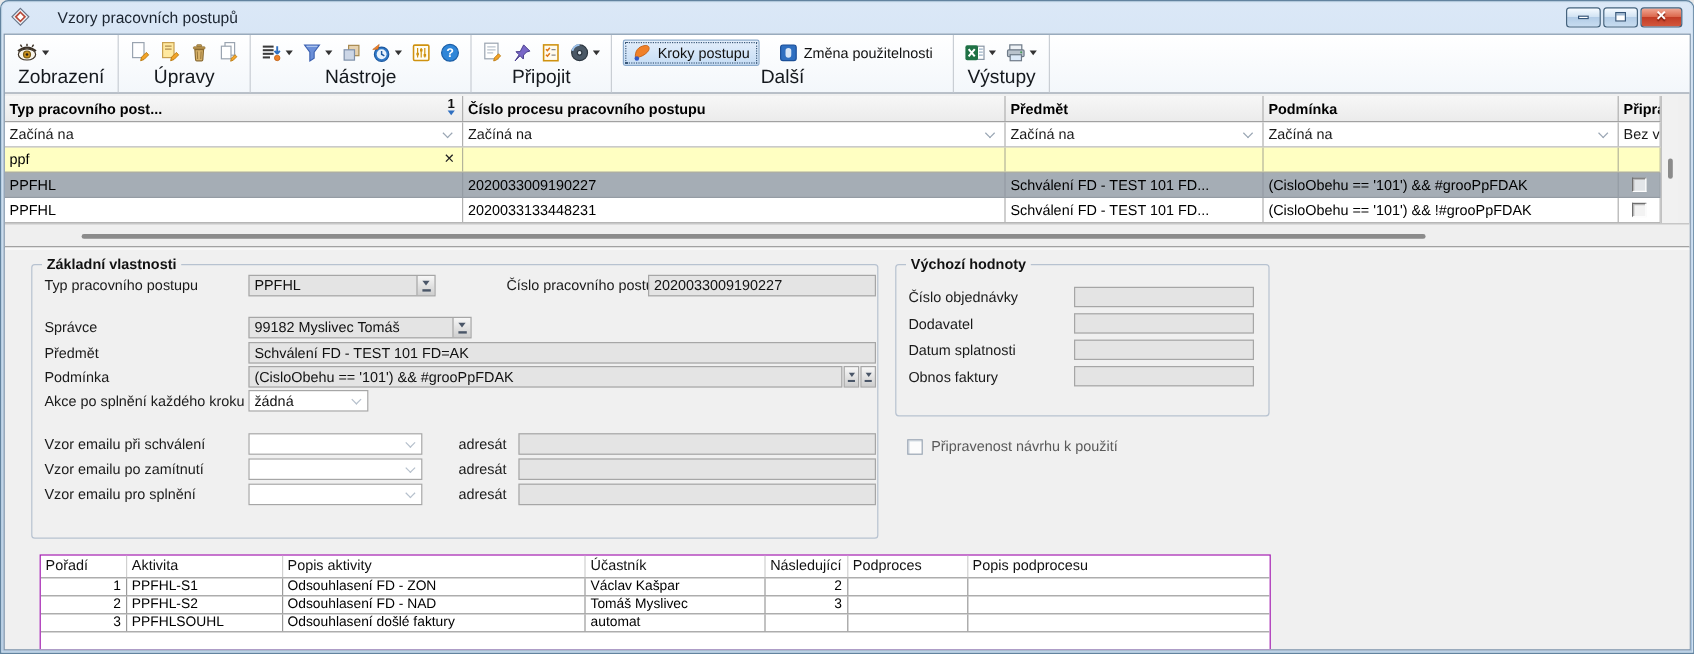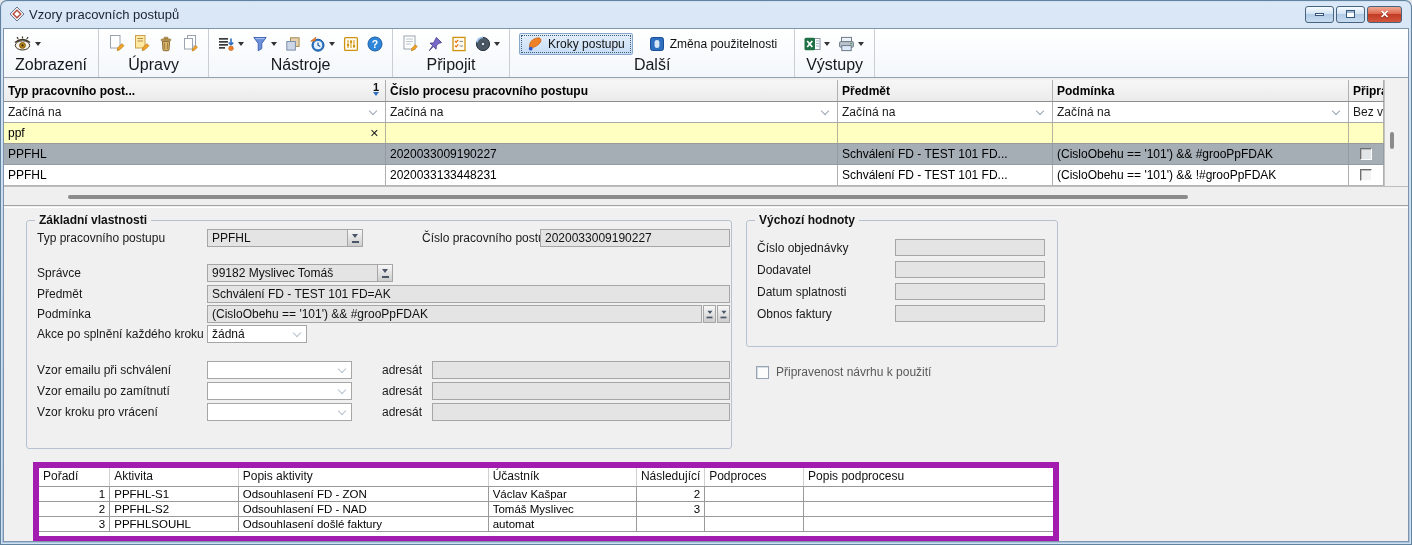--- a/index.html
+++ b/index.html
@@ -3,21 +3,21 @@
 <meta charset="utf-8">
 <style>
   * { box-sizing: border-box; margin: 0; padding: 0; }
   html,body { width:1412px; height:545px; }
   body { font-family:"Liberation Sans", sans-serif; background:#e8e8e8; position:relative; overflow:hidden; }
 
   
   .window { position:absolute; inset:0; border-radius:7px 7px 0 0;
     background:linear-gradient(#dbe8f7,#b9d0e8 60%,#a9c4e0);
     box-shadow: inset 0 0 0 1px #62839f, inset 0 0 0 2px #cfe0f0; }
-  .titlebar { height:28px; display:flex; align-items:center; padding:0 10px 0 9px; gap:4px; }
+  .titlebar { height:28px; display:flex; align-items:center; padding:0 10px 0 9px; gap:23px; }
   .title { font-size:13px; color:#1b2430; }
   .caps { margin-left:auto; display:flex; gap:2px; padding-top:0px; }
   .capbtn { width:29px; height:17px; border:1px solid #46647e; border-radius:3px;
     background:linear-gradient(#f7fbff,#d3e4f4 45%,#b1cbe6 46%,#c7dcf0);
     display:flex; align-items:center; justify-content:center; cursor:pointer; }
   .capbtn.close { width:35px; background:linear-gradient(#f0a894,#dd6a50 45%,#c13a24 46%,#d3573c); }
   .g-min { width:9px; height:3px; background:#fff; border:1px solid #35567a; }
   .g-res { width:9px; height:8px; border:1px solid #35567a; background:#fff;
     box-shadow: inset 0 2px 0 #9fb9d4; }
   .g-close { color:#fff; font-size:11px; font-weight:bold; line-height:1; text-shadow:0 1px 1px #7c1d0e; }
@@ -92,21 +92,21 @@
     transform:rotate(45deg); margin-left:auto; margin-right:6px; margin-bottom:2px; flex:none; }
   .minibtn { position:absolute; width:13px; height:18px; border:1px solid #a6a6a6;
     background:linear-gradient(#f7f7f7,#cecece); display:flex; align-items:center; justify-content:center; cursor:pointer; }
   .readiness { position:absolute; left:752px; top:158px; display:flex; align-items:center; gap:7px;
     font-size:12px; color:#5a5a5a; cursor:pointer; }
   .cb { width:13px; height:13px; background:#fcfcfc; border:1px solid #98a4b2;
     box-shadow: inset 1px 1px 0 #d4dde4; flex:none; }
 
   
   .steps { position:absolute; left:29px; top:255px; width:1026px; height:80px;
-    background:#fff; border:6px solid #a21caf; overflow:hidden; }
+    background:#fff; border:1px solid #a21caf; overflow:hidden; }
   .srow { display:flex; }
   .shead { height:19px; border-bottom:1px solid #9a9a9a; }
   .shead .scell { font-size:12px; color:#111; border-right:1px solid #d0d0d0; }
   .sdata { height:15px; border-bottom:1px solid #9a9a9a; }
   .scell { padding:1px 4px 0; font-size:11.5px; white-space:nowrap; overflow:hidden; border-right:1px solid #9a9a9a; }
   .scell.num { text-align:right; }
   .scell:last-child { border-right:none; }
   svg { display:block; }
 </style>
 </head>
@@ -518,21 +518,21 @@
           <span class="flabel">Vzor emailu po zamítnutí</span>
           <div class="combo" style="left:180px; width:145px;">
             <span class="cval"></span>
               <i class="wchv"></i>
           </div>
           <span class="flabel" style="left:355px;">adresát</span>
           <div class="tbox dis" style="left:405px; width:298px;"></div>
         </div>
 
         <div class="frow" style="top:182px;">
-          <span class="flabel">Vzor kroku pro vrácení</span>
+          <span class="flabel">Vzor emailu pro splnění</span>
           <div class="combo" style="left:180px; width:145px;">
             <span class="cval"></span>
               <i class="wchv"></i>
           </div>
           <span class="flabel" style="left:355px;">adresát</span>
           <div class="tbox dis" style="left:405px; width:298px;"></div>
         </div>
 
       </div>
 

